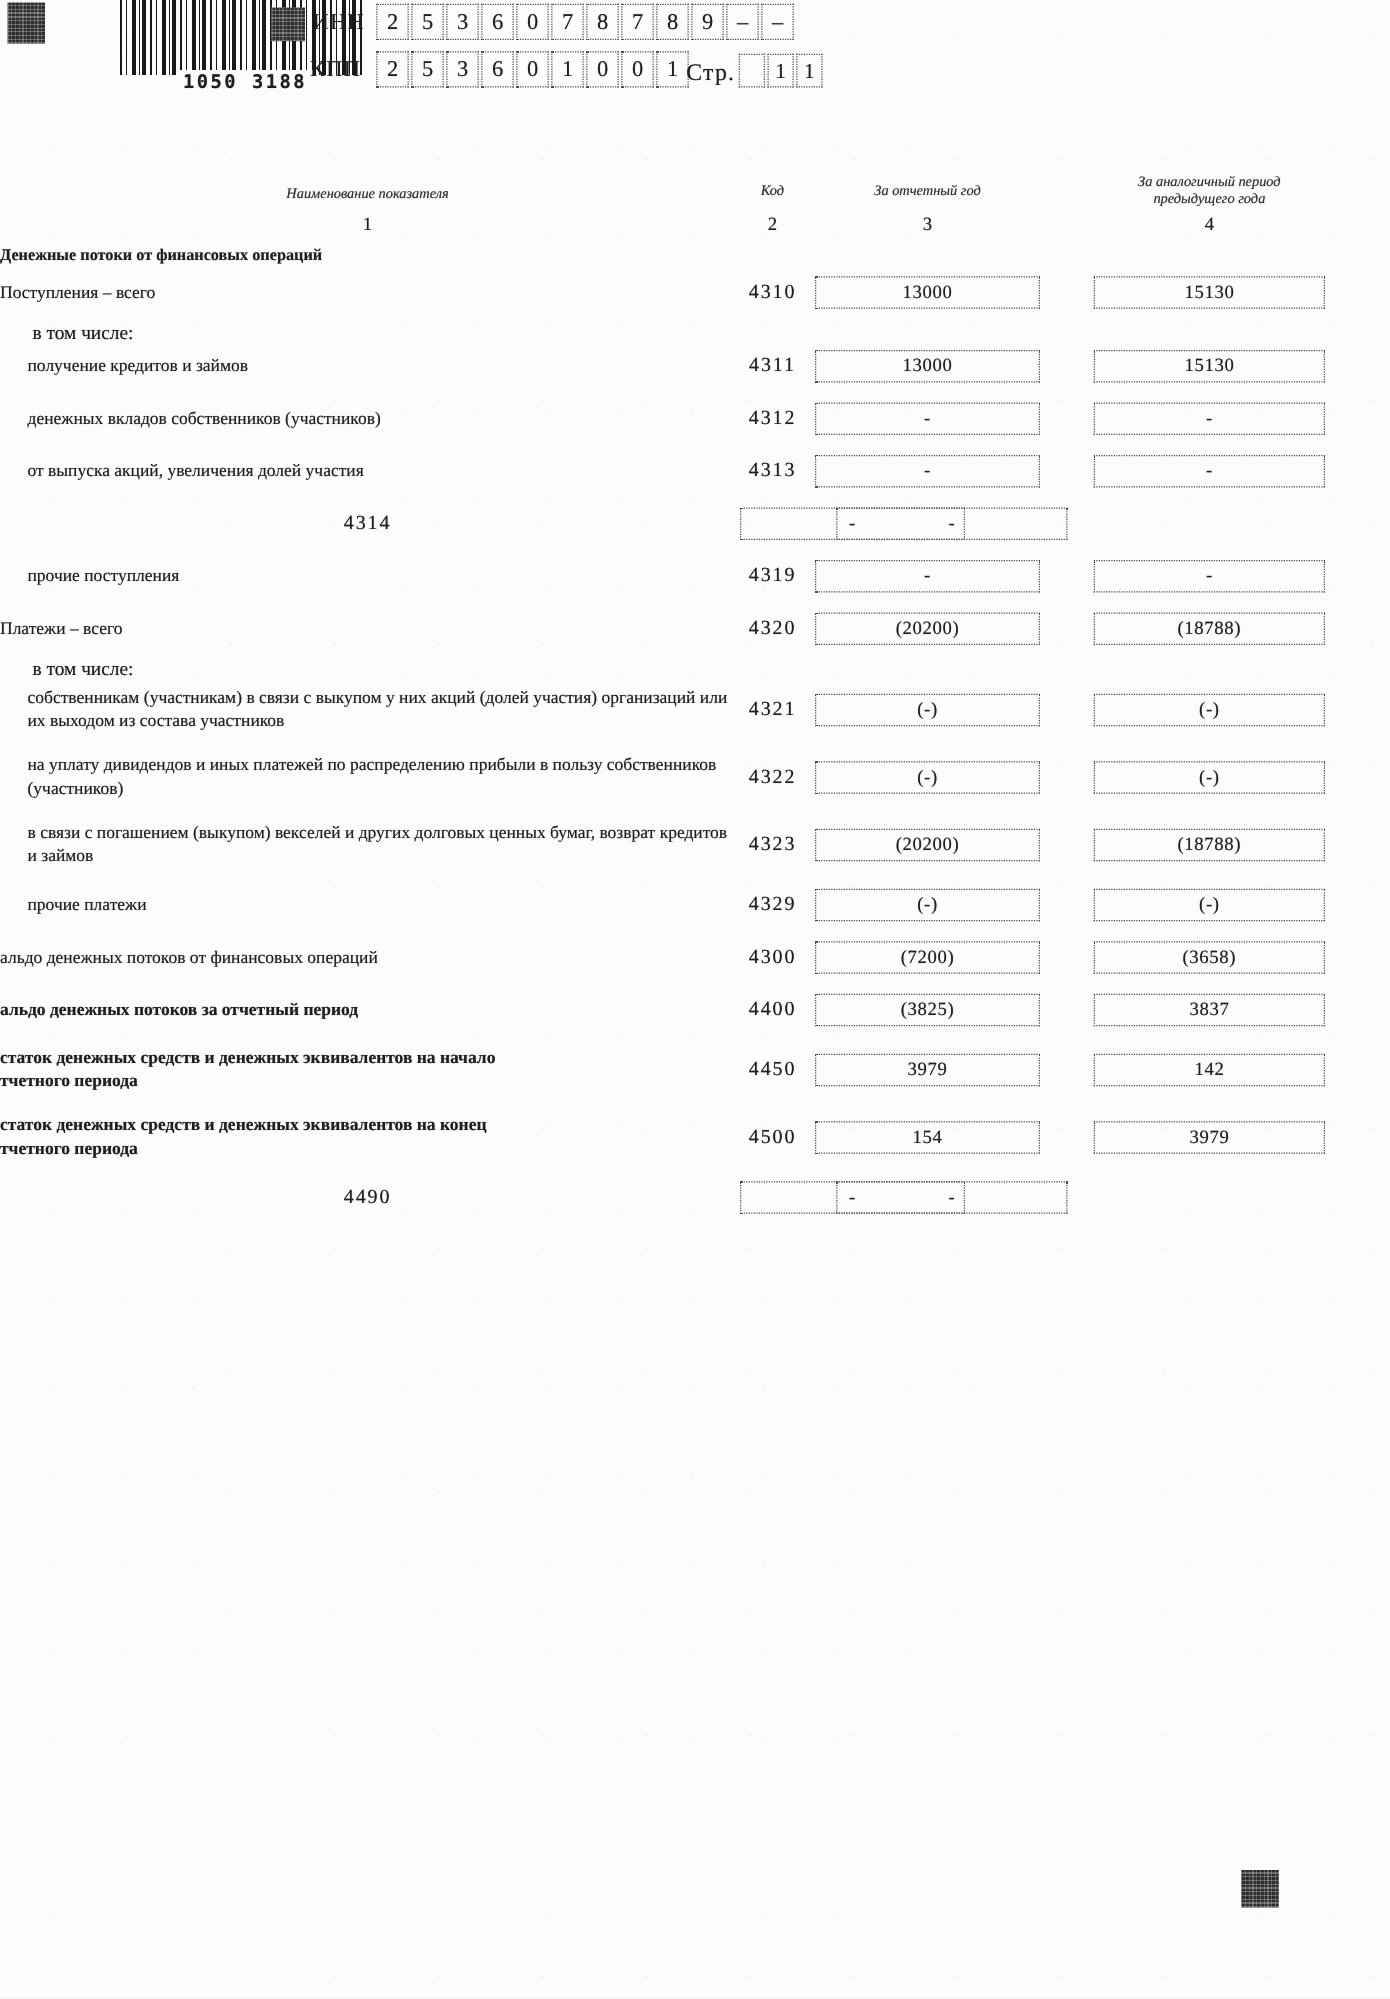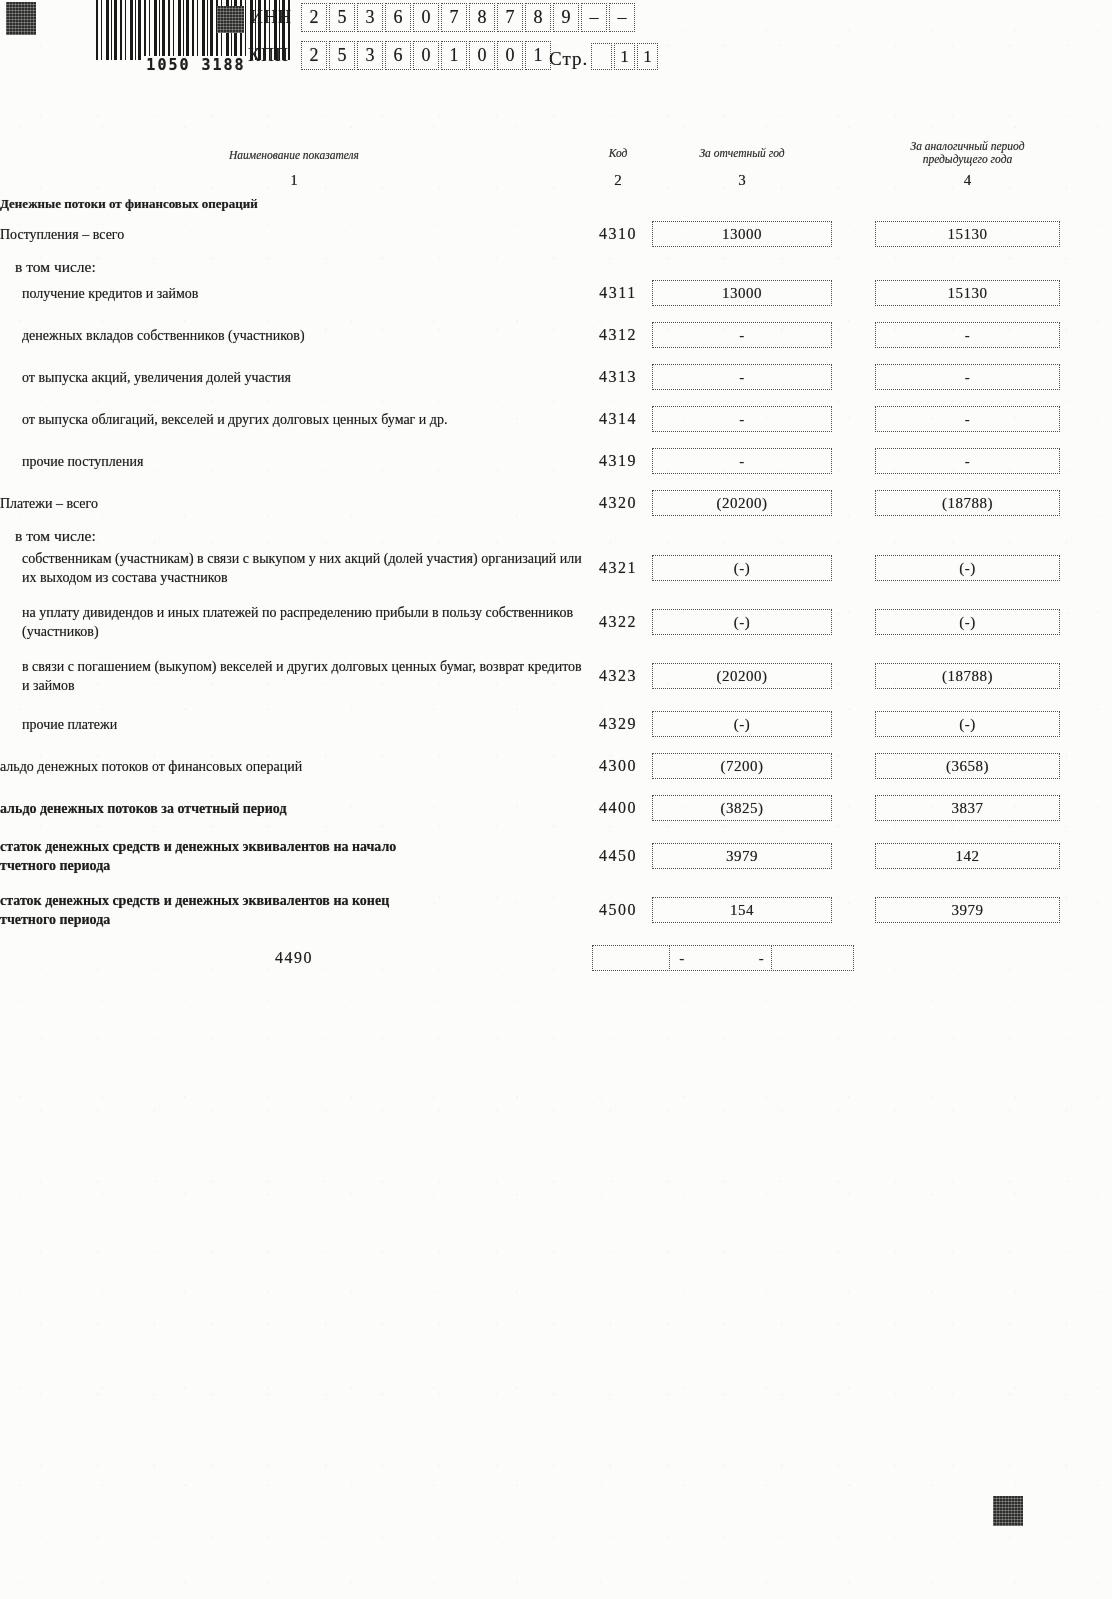--- a/index.html
+++ b/index.html
@@ -75,21 +75,21 @@
   .th-c3 { margin-left: 4px; width: 180px; }
   .th-c4 { margin-left: 21px; width: 185px; }
   .tnum { text-align: center; font-size: 15px; line-height: 24px; }
   .tnum-c3 { margin-left: 4px; width: 180px; }
   .tnum-c4 { margin-left: 21px; width: 185px; }
 
   .row { margin-bottom: 16px; }
   .row-section { margin-bottom: 8px; }
   .row-section .label { font-weight: bold; font-size: 13px; }
   .row-sub { margin-bottom: 4px; margin-top: -6px; }
-  .row-sub .label { padding-left: 15px; font-size: 15.5px; }
+  .row-sub .label { padding-left: 26px; font-size: 15.5px; }
   .label { font-size: 14px; line-height: 19px; white-space: pre-line; }
   .indent1 .label { padding-left: 22px; }
   .bold .label { font-weight: bold; }
   .code { text-align: center; font-size: 16px; letter-spacing: 1.5px; }
   .vbox {
     margin-left: 4px; width: 180px; height: 26px;
     border: 1.6px dotted #4e4e4c;
     display: flex; align-items: center; justify-content: center;
     font-size: 15px; letter-spacing: 0.5px;
   }
@@ -184,21 +184,20 @@
           <div class="vbox">-</div>
           <div class="vbox c4">-</div>
         </div>
         <div class="grid-row row indent1">
           <div class="label">от выпуска акций, увеличения долей участия</div>
           <div class="code">4313</div>
           <div class="vbox">-</div>
           <div class="vbox c4">-</div>
         </div>
         <div class="grid-row row indent1">
-          <div class="label">от выпуска облигаций, векселей и других долговых ценных бумаг и др.</div>
           <div class="code">4314</div>
           <div class="vbox">-</div>
           <div class="vbox c4">-</div>
         </div>
         <div class="grid-row row indent1">
           <div class="label">прочие поступления</div>
           <div class="code">4319</div>
           <div class="vbox">-</div>
           <div class="vbox c4">-</div>
         </div>

